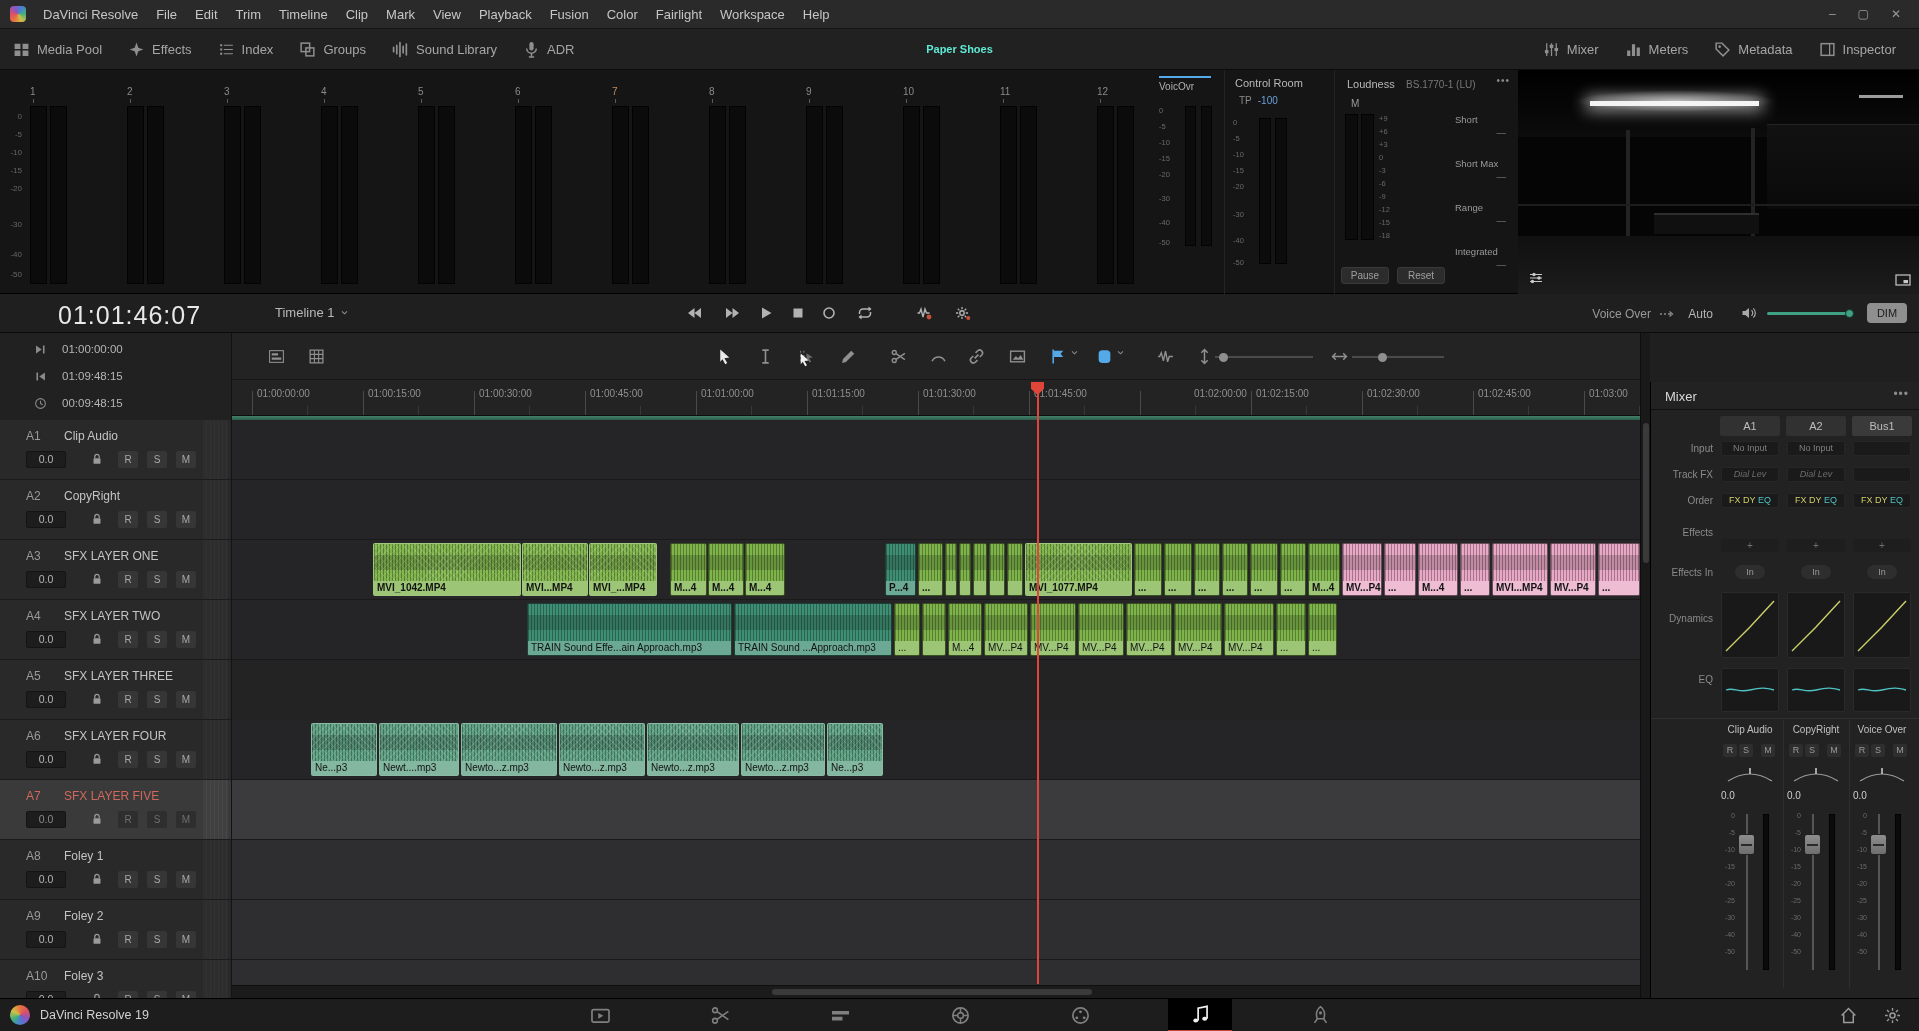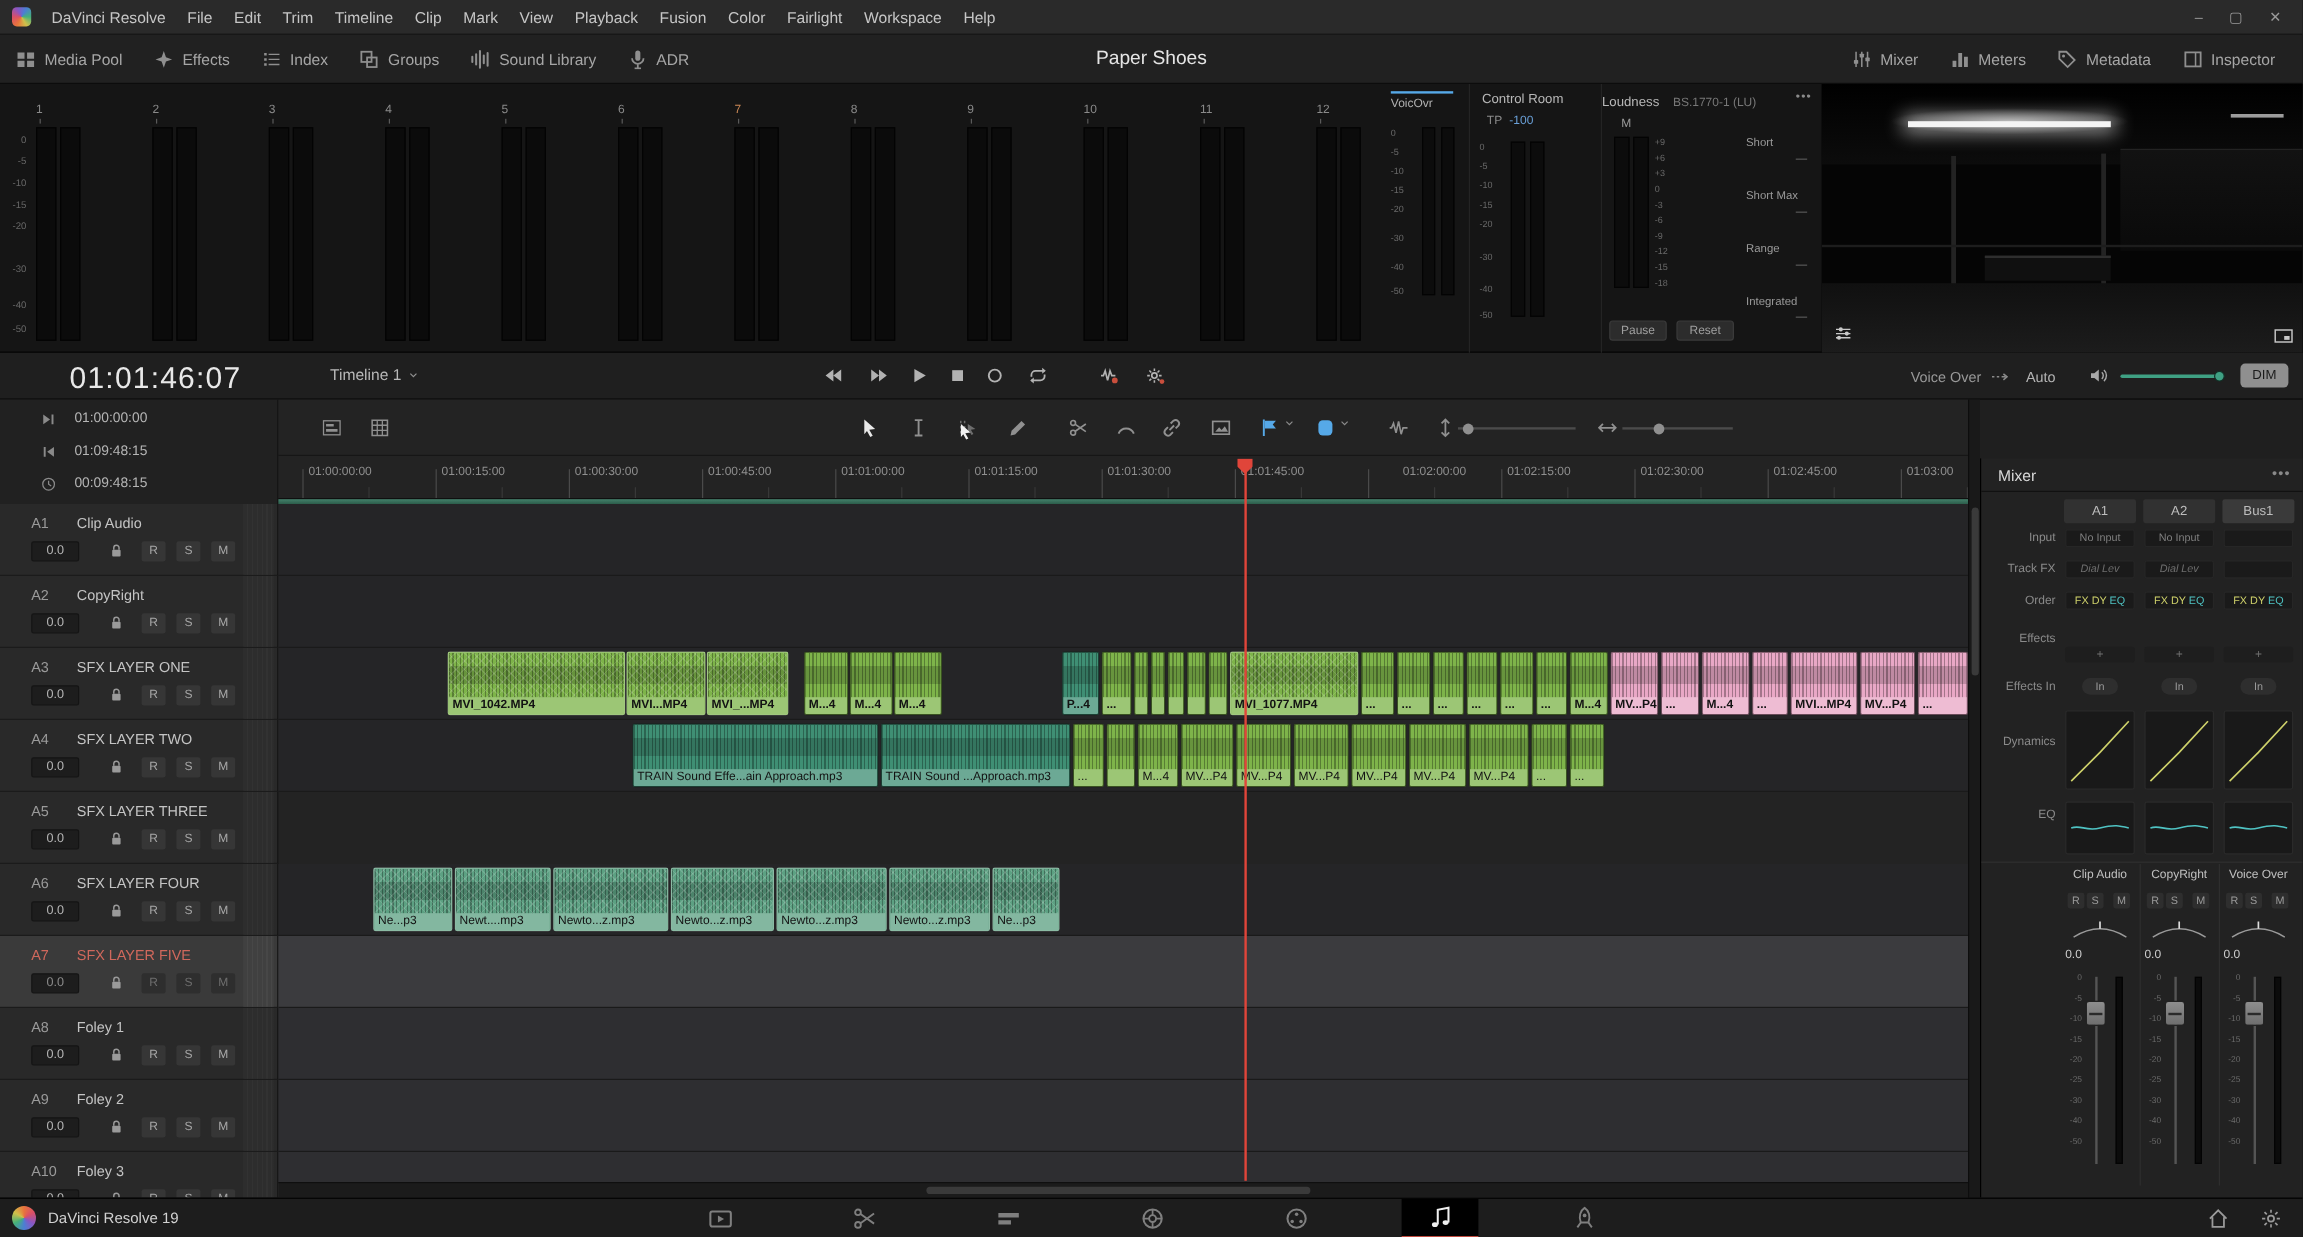--- a/index.html
+++ b/index.html
@@ -14,21 +14,21 @@
 #menu-items{display:flex}
 .mi{padding:0 9px;line-height:29px;font-size:13px;color:#c6c6c6;cursor:default}
 .win-controls{margin-left:auto;display:flex;gap:22px;padding-right:10px;color:#9a9a9a;font-size:12px}
 .win-controls span{cursor:default}
 
 
 .topbar{position:absolute;left:0;top:29px;width:100%;height:41px;background:#212121;border-bottom:1px solid #0c0c0c;display:flex;align-items:center;z-index:25}
 #topbar-left,#topbar-right{display:flex;height:100%;align-items:center}
 #topbar-right{margin-left:auto;padding-right:10px}
 .tb-btn{display:flex;align-items:center;gap:7px;color:#a6a6a6;font-size:13px;padding:0 13px;height:100%;cursor:default}
-.page-title{position:absolute;left:50%;transform:translateX(-50%);font-size:16px;color:#e5e5e5;font-weight:normal}
+.page-title{position:absolute;left:50%;transform:translateX(-50%);font-size:11px;color:#5eead4;font-weight:bold}
 
 
 .meter-section{position:absolute;left:0;top:70px;width:100%;height:224px;background:#151515;border-bottom:1px solid #000}
 #meter-scale span{position:absolute;left:6px;width:16px;text-align:right;font-size:8px;color:#676767}
 .meter-ch{position:absolute;top:16px}
 .meter-ch .num{font-size:10px;color:#8a8a8a;height:12px}
 .meter-ch.hl .num{color:#cd8a56}
 .meter-ch .tick{width:1px;height:4px;background:#5a5a5a;margin:1px 0 3px 3px}
 .meter-ch .bars{display:flex;gap:3px}
 .meter-ch .bar{width:17px;height:178px;background:#0b0b0b;border:1px solid #030303}
@@ -38,21 +38,21 @@
 .mon-line{position:absolute;left:2px;top:6px;width:52px;height:2px;background:#56a9e8}
 .mon-label{position:absolute;left:2px;top:11px;font-size:10px;color:#b0b0b0}
 .control-room{position:absolute;left:1224px;top:0;width:110px;height:224px;border-left:1px solid #242424}
 .panel-title{font-size:11px;color:#b8b8b8}
 .control-room .panel-title{position:absolute;left:10px;top:7px}
 .tp-row{position:absolute;left:14px;top:25px;font-size:10px}
 .tp-l{color:#8a8a8a;margin-right:6px}
 .tp-v{color:var(--tp-value-blue,#6aa0d8)}
 .loudness{position:absolute;left:1334px;top:0;width:184px;height:224px;border-left:1px solid #242424}
 .loud-head{position:absolute;left:0;top:7px;width:100%}
-.loud-head .panel-title{}
+.loud-head .panel-title{margin-left:12px}
 .loud-std{font-size:10px;color:#787878;margin-left:8px}
 .loud-menu{position:absolute;right:8px;top:-2px;color:#8a8a8a;letter-spacing:1px;font-size:10px}
 .loud-m{position:absolute;left:16px;top:28px;font-size:10px;color:#9a9a9a}
 #loud-stats .ls-l{position:absolute;left:120px;font-size:9.5px;color:#9a9a9a}
 #loud-stats .ls-v{position:absolute;right:12px;font-size:9.5px;color:#7a7a7a}
 .loud-btns{position:absolute;left:0;top:197px}
 .loud-btn{position:absolute;top:0;height:17px;background:#2c2c2c;border:1px solid #3a3a3a;border-radius:3px;color:#9f9f9f;font-size:10px;text-align:center;line-height:15px}
 
 
 .video-preview{position:absolute;left:1518px;top:0;width:401px;height:224px;background:#050505;overflow:hidden}
@@ -647,21 +647,21 @@
       <div class="rtick minor" style="left:630px"></div>
       <span class="rlabel" style="left:580px">01:01:15:00</span>
       <div class="rtick" style="left:686px"></div>
       <div class="rtick minor" style="left:741px"></div>
       <span class="rlabel" style="left:691px">01:01:30:00</span>
       <div class="rtick" style="left:797px"></div>
       <div class="rtick minor" style="left:852px"></div>
       <span class="rlabel" style="left:802px">01:01:45:00</span>
       <div class="rtick" style="left:908px"></div>
       <div class="rtick minor" style="left:963px"></div>
-      <span class="rlabel" style="left:937px">01:02:00:00</span>
+      <span class="rlabel" style="left:962px">01:02:00:00</span>
       <div class="rtick" style="left:1019px"></div>
       <div class="rtick minor" style="left:1074px"></div>
       <span class="rlabel" style="left:1024px">01:02:15:00</span>
       <div class="rtick" style="left:1130px"></div>
       <div class="rtick minor" style="left:1185px"></div>
       <span class="rlabel" style="left:1135px">01:02:30:00</span>
       <div class="rtick" style="left:1241px"></div>
       <div class="rtick minor" style="left:1296px"></div>
       <span class="rlabel" style="left:1246px">01:02:45:00</span>
       <div class="rtick" style="left:1352px"></div>

